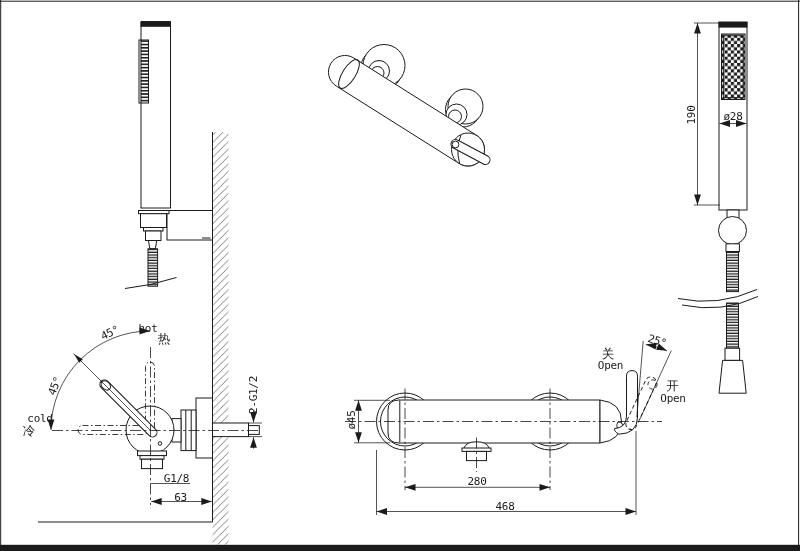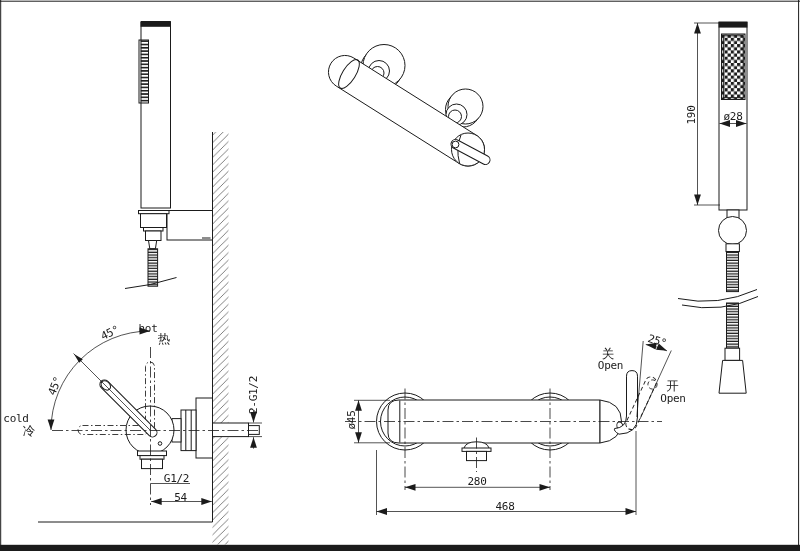--- a/index.html
+++ b/index.html
@@ -182,25 +182,25 @@
     <path class="d" d="M645.8,344.5 A86,86 0 0 1 667,350.8" marker-start="url(#ar)" marker-end="url(#ar)"></path>
   </g>
 </svg>
 
 <span class="lbl r90" style="left:691px;top:115px">190</span>
 <span class="lbl" style="left:733px;top:116px">ø28</span>
 <span class="lbl" style="left:148px;top:327.5px">hot</span>
 <span class="lbl zh" style="left:164px;top:339px">热</span>
 <span class="lbl r25n" style="left:110px;top:333px">45°</span>
 <span class="lbl r68n" style="left:55px;top:386px">45°</span>
-<span class="lbl" style="left:16px;top:417.5px">cold</span>
+<span class="lbl" style="left:40px;top:417.5px">cold</span>
 <span class="lbl zh" style="left:29px;top:431px">冷</span>
 <span class="lbl r90" style="left:252.5px;top:395px">2-G1/2</span>
-<span class="lbl" style="left:176.5px;top:477.5px">G1/2</span>
-<span class="lbl" style="left:180.5px;top:497px">54</span>
+<span class="lbl" style="left:176.5px;top:477.5px">G1/8</span>
+<span class="lbl" style="left:180.5px;top:497px">63</span>
 <span class="lbl r90" style="left:351px;top:420px">ø45</span>
 <span class="lbl" style="left:477px;top:480.5px">280</span>
 <span class="lbl" style="left:505px;top:506px">468</span>
 <span class="lbl r18" style="left:657px;top:341px">25°</span>
 <span class="lbl zh" style="left:608px;top:353.5px">关</span>
 <span class="lbl" style="left:610.5px;top:364.5px">Open</span>
 <span class="lbl zh" style="left:672.5px;top:386px">开</span>
 <span class="lbl" style="left:673px;top:397.5px">Open</span>
 </div>
 

